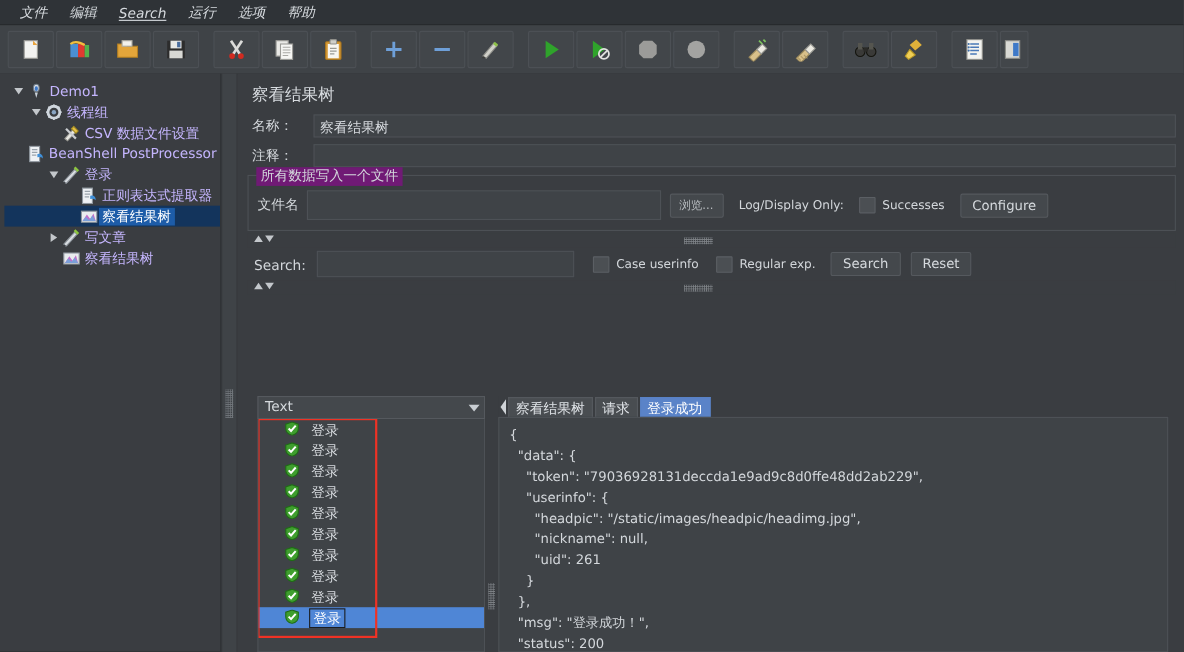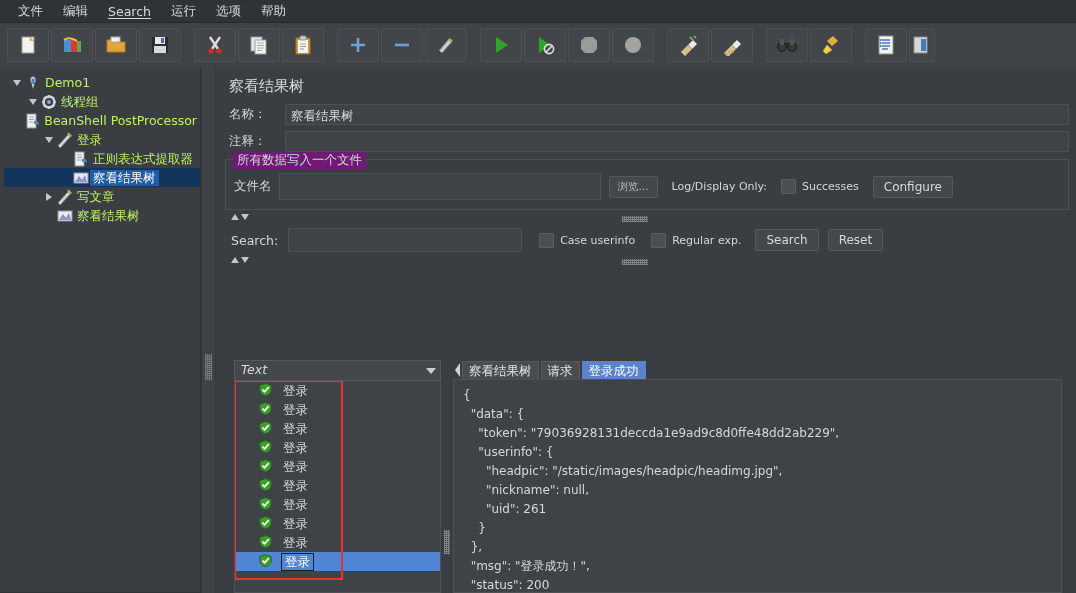--- a/index.html
+++ b/index.html
@@ -4,21 +4,21 @@
 <style>
   html,body{margin:0;padding:0;background:#3c4043;}
   body{width:1076px;height:593px;overflow:hidden;
        font-family:"DejaVu Sans","Liberation Sans",sans-serif;
        font-size:12px;color:#c8ccd0;-webkit-font-smoothing:none;}
   .app{position:relative;width:1076px;height:593px;background:#3a3d41;}
 
   
   .menubar{height:22px;background:#2f3337;display:flex;align-items:center;
            padding-left:8px;border-bottom:1px solid #26292c;}
-  .menu-item{padding:0 10px;font-size:12.5px;color:#d6dade;cursor:default;}
+  .menu-item{padding:0 10px;font-size:12.5px;color:#d6dade;cursor:default;font-style:italic;}
 
   
   .toolbar{height:44px;background:#3f4347;border-bottom:1px solid #2b2e31;
            display:flex;align-items:center;padding-left:6px;overflow:hidden;}
   .tgroup{display:flex;align-items:center;}
   .tsep{width:11px;}
   .tbtn{width:40px;height:32px;margin:0 1px;border:1px solid #4c5055;
         border-radius:2px;background:#42464a;display:flex;align-items:center;
         justify-content:center;position:relative;}
   .tbtn svg{display:block;}
@@ -37,21 +37,21 @@
 
   
   .tree{padding:6px 0 0 4px;}
   .trow{display:flex;align-items:center;height:19px;white-space:nowrap;}
   .trow .tg{width:14px;display:flex;align-items:center;justify-content:center;}
   .tri{width:0;height:0;}
   .tri.down{border-left:4.5px solid transparent;border-right:4.5px solid transparent;
             border-top:6px solid #c3c7cb;}
   .tri.right{border-top:4.5px solid transparent;border-bottom:4.5px solid transparent;
              border-left:6px solid #c3c7cb;}
-  .tlabel{font-size:12.5px;color:#bef264;padding:0 3px;line-height:16px;}
+  .tlabel{font-size:12.5px;color:#c4b5fd;padding:0 3px;line-height:16px;}
   .tlabel.sel{background:#1d5ca8;color:#fff;}
   .trow.selrow{background:#13345c;}
   .ticon{width:18px;height:16px;display:flex;align-items:center;justify-content:center;}
 
   
   .panel{position:absolute;left:9px;right:7px;top:7px;bottom:0;}
   .ptitle{font-size:15px;color:#d8dce0;padding:3px 2px 7px 4px;}
   .frow{display:flex;align-items:center;height:23px;margin-bottom:4px;}
   .flabel{width:56px;font-size:12.5px;color:#d3d7db;padding-left:4px;}
   .finput{flex:1;height:21px;background:#3f4347;border:1px solid #4d5156;
@@ -91,21 +91,21 @@
   .searchbar{display:flex;align-items:center;height:30px;padding-left:6px;}
   .slabel{font-size:12.5px;color:#d3d7db;margin-right:10px;}
   .sinput{width:232px;height:22px;background:#3f4347;border:1px solid #4d5156;}
 
   
   .bottom{position:absolute;left:9px;right:7px;top:286px;bottom:0;display:flex;}
   .blist{width:207px;display:flex;flex-direction:column;}
   .combo{height:21px;background:#44484c;border:1px solid #55595e;display:flex;
          align-items:center;justify-content:space-between;padding:0 4px 0 6px;
          font-size:12.5px;color:#d6dade;box-sizing:border-box;}
-  .combo .cv{position:relative;top:-1px;font-style:italic;}
+  .combo .cv{position:relative;top:-1px;}
   .caret{width:0;height:0;border-left:5px solid transparent;
          border-right:5px solid transparent;border-top:6px solid #c9ced3;}
   .listbox{flex:1;background:#3f4347;border:1px solid #4d5156;border-top:none;
            position:relative;overflow:hidden;}
   .litem{height:19px;display:flex;align-items:center;padding-left:21px;}
   .litem .lname{font-size:12.5px;color:#d8dce0;padding:0 2px;line-height:16px;}
   .litem.sel{background:#4f86d6;}
   .litem.sel .lname{color:#fff;border:1px solid #1b1d20;padding:0 3px;}
   .redbox{position:absolute;border:2px solid #ef3225;pointer-events:none;}
 
@@ -331,20 +331,32 @@
                 <path d="M8 1 v2 M8 13 v2 M1 8 h2 M13 8 h2 M3 3 l1.5 1.5 M11.5 11.5 L13 13 M13 3 l-1.5 1.5 M4.5 11.5 L3 13" stroke="#cfd6dd" stroke-width="1.6"></path>
               </svg>
             </div>
             <div class="tlabel">线程组</div>
           </div>
           <div class="trow">
             <div style="width:38px"></div>
             <div class="tg"></div>
             <div class="ticon">
               <svg width="16" height="16" viewBox="0 0 16 16">
+                <path d="M2 13 L10 4 l2.4 2.4 L4.4 15 z" fill="#e8e8e2" stroke="#9a9a94"></path>
+                <path d="M10 2 l4 4 l-2 2 l-4 -4 z" fill="#e7c24a" stroke="#a98f23"></path>
+                <path d="M3 4 L12 13" stroke="#c9ccd0" stroke-width="2"></path>
+              </svg>
+            </div>
+            <div class="tlabel">CSV 数据文件设置</div>
+          </div>
+          <div class="trow">
+            <div style="width:38px"></div>
+            <div class="tg"></div>
+            <div class="ticon">
+              <svg width="16" height="16" viewBox="0 0 16 16">
                 <rect x="2" y="1" width="9" height="14" fill="#eef1f4" stroke="#8f979f"></rect>
                 <path d="M4 4 h5 M4 6.5 h5 M4 9 h4" stroke="#9aa3ab"></path>
                 <path d="M9 8 q5 -1 5 4 q-2 -2 -5 -1 z" fill="#3f8fd8"></path>
               </svg>
             </div>
             <div class="tlabel">BeanShell PostProcessor</div>
           </div>
           <div class="trow">
             <div style="width:38px"></div>
             <div class="tg">

